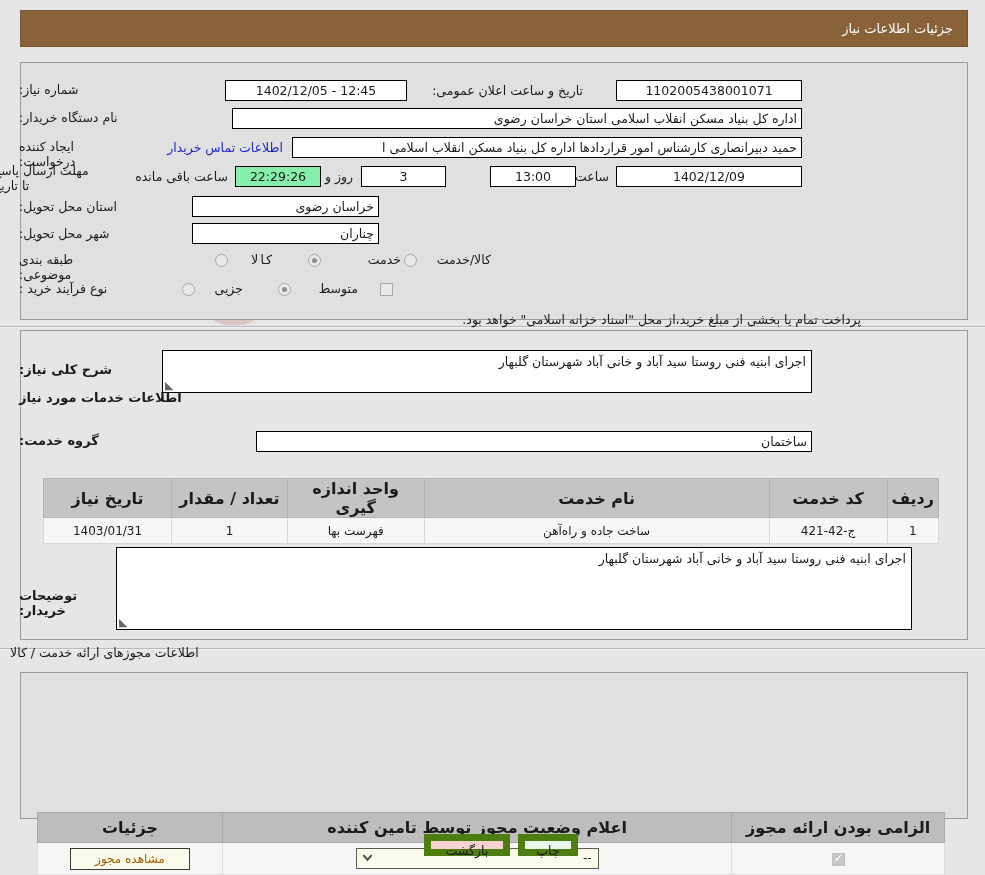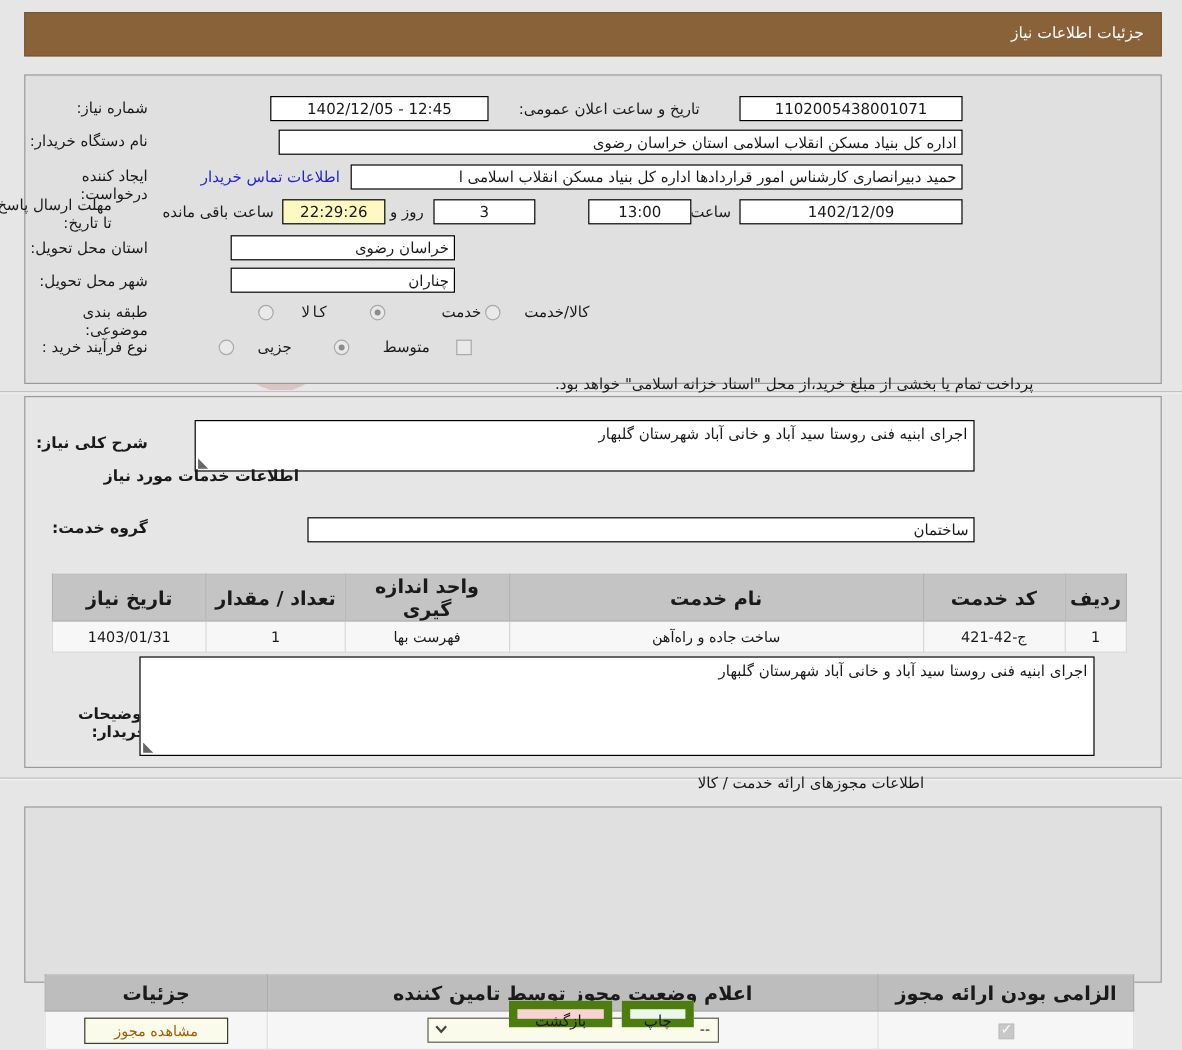--- a/index.html
+++ b/index.html
@@ -68,21 +68,21 @@
     border: 1px solid #9a9a9a;
     z-index: 2;
   }
   #panel-top     { left: 20px; top: 62px;  width: 948px; height: 258px; }
   #panel-middle  { left: 20px; top: 330px; width: 948px; height: 310px; background: transparent; border: 1px solid #9a9a9a; }
   #panel-bottom  { left: 20px; top: 672px; width: 948px; height: 147px; background: #e0e0e0; border: 1px solid #9a9a9a; }
 
   
   .lbl {
     position: absolute;
-    text-align: right;
+    text-align: left;
     font-size: 12.5px;
     color: #1a1a1a;
     line-height: 15px;
     z-index: 4;
   }
   .lbl-b { font-weight: bold; }
   .fld {
     position: absolute;
     background: #ffffff;
     border: 1px solid #000000;
@@ -90,21 +90,21 @@
     color: #1a1a1a;
     padding: 1px 4px 0 4px;
     line-height: 18px;
     height: 21px;
     overflow: hidden;
     white-space: nowrap;
     z-index: 4;
   }
   .fld.num   { text-align: center; direction: ltr; }
   .fld.rtlt  { text-align: right; }
-  .fld.cream { background: #fef9c3; }
+  .fld.cream { background: #86efac; }
   .plain {
     position: absolute;
     font-size: 12.5px;
     z-index: 4;
     white-space: nowrap;
   }
   a.link {
     color: #2323cf;
     text-decoration: none;
     cursor: pointer;

